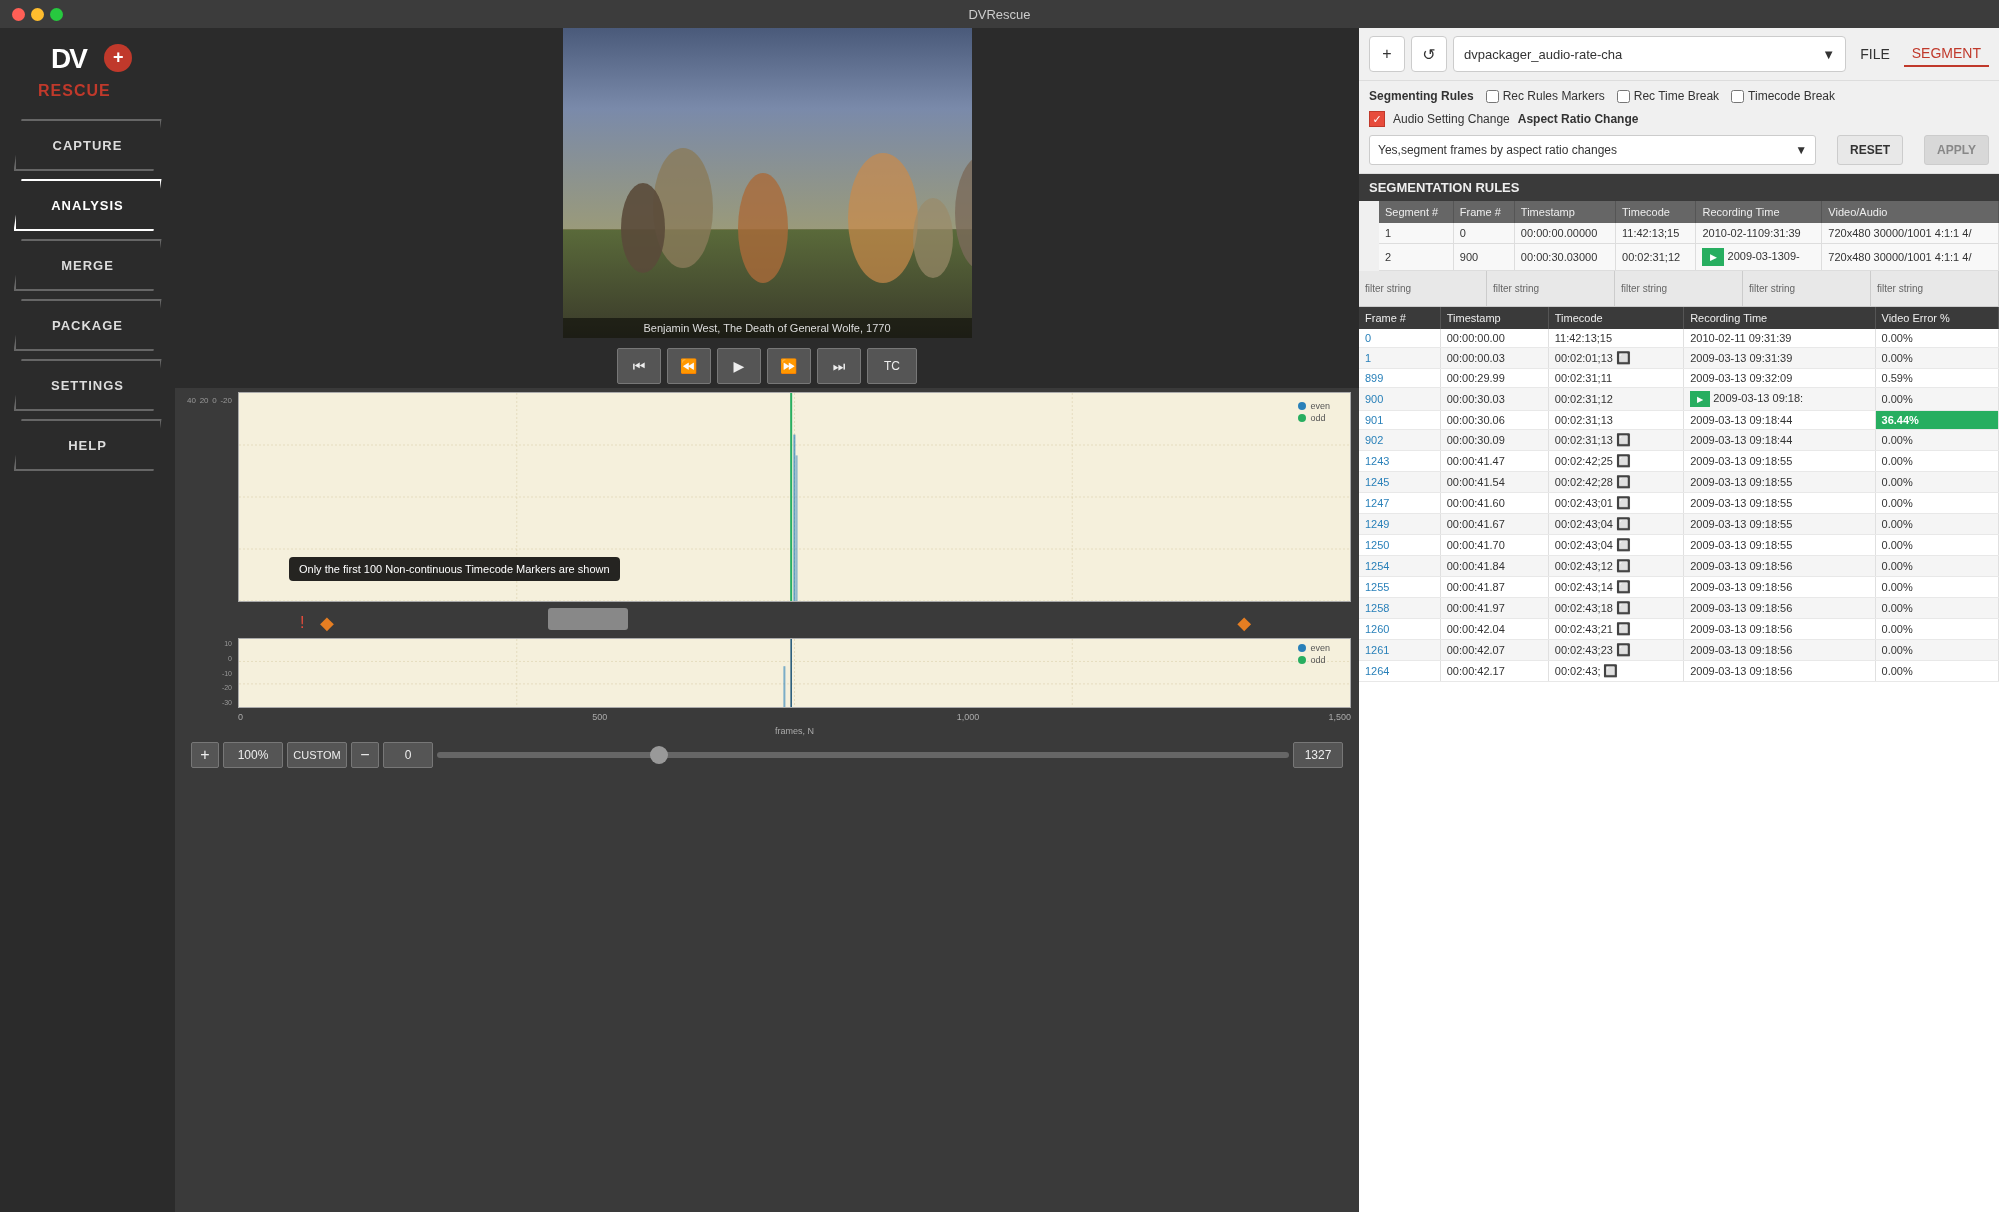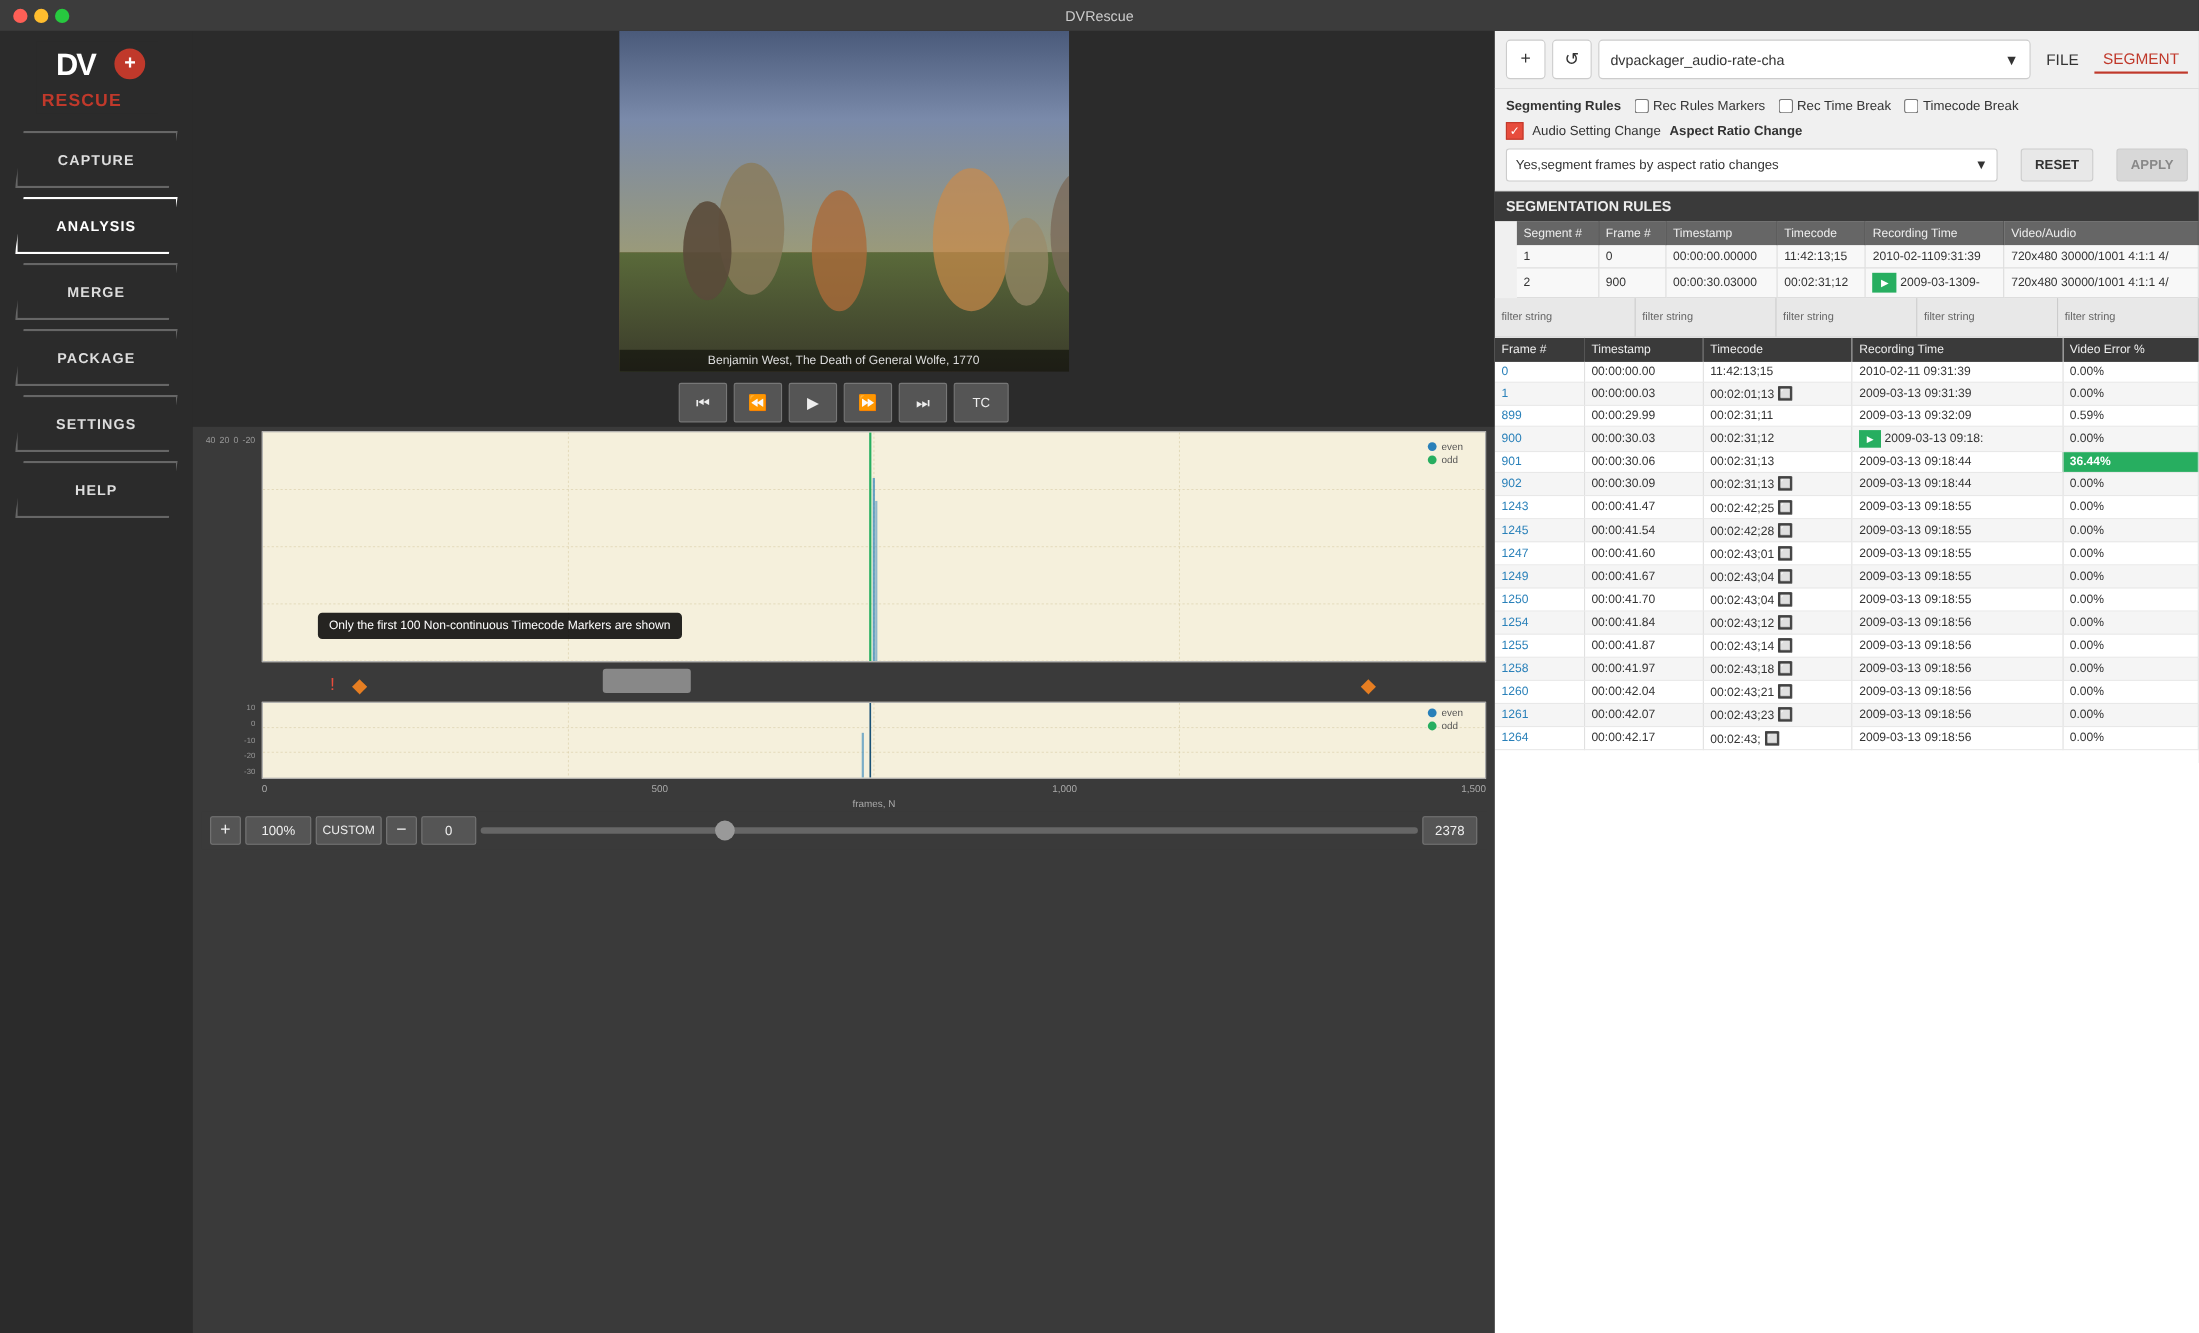--- a/index.html
+++ b/index.html
@@ -774,21 +774,21 @@
 
       <div id="zoom-controls">
         <button class="zoom-btn">+</button>
         <div class="zoom-display">100%</div>
         <button class="custom-btn">CUSTOM</button>
         <button class="zoom-btn">−</button>
         <div class="zoom-value">0</div>
         <div class="zoom-slider">
           <div class="zoom-slider-thumb"></div>
         </div>
-        <div class="zoom-value">2378</div>
+        <div class="zoom-value">1327</div>
       </div>
     </div>
   </div>
 
   <div id="right-panel">
 
     <div id="right-toolbar">
       <button class="toolbar-btn">+</button>
       <button class="toolbar-btn">↺</button>
       <div class="file-selector">

